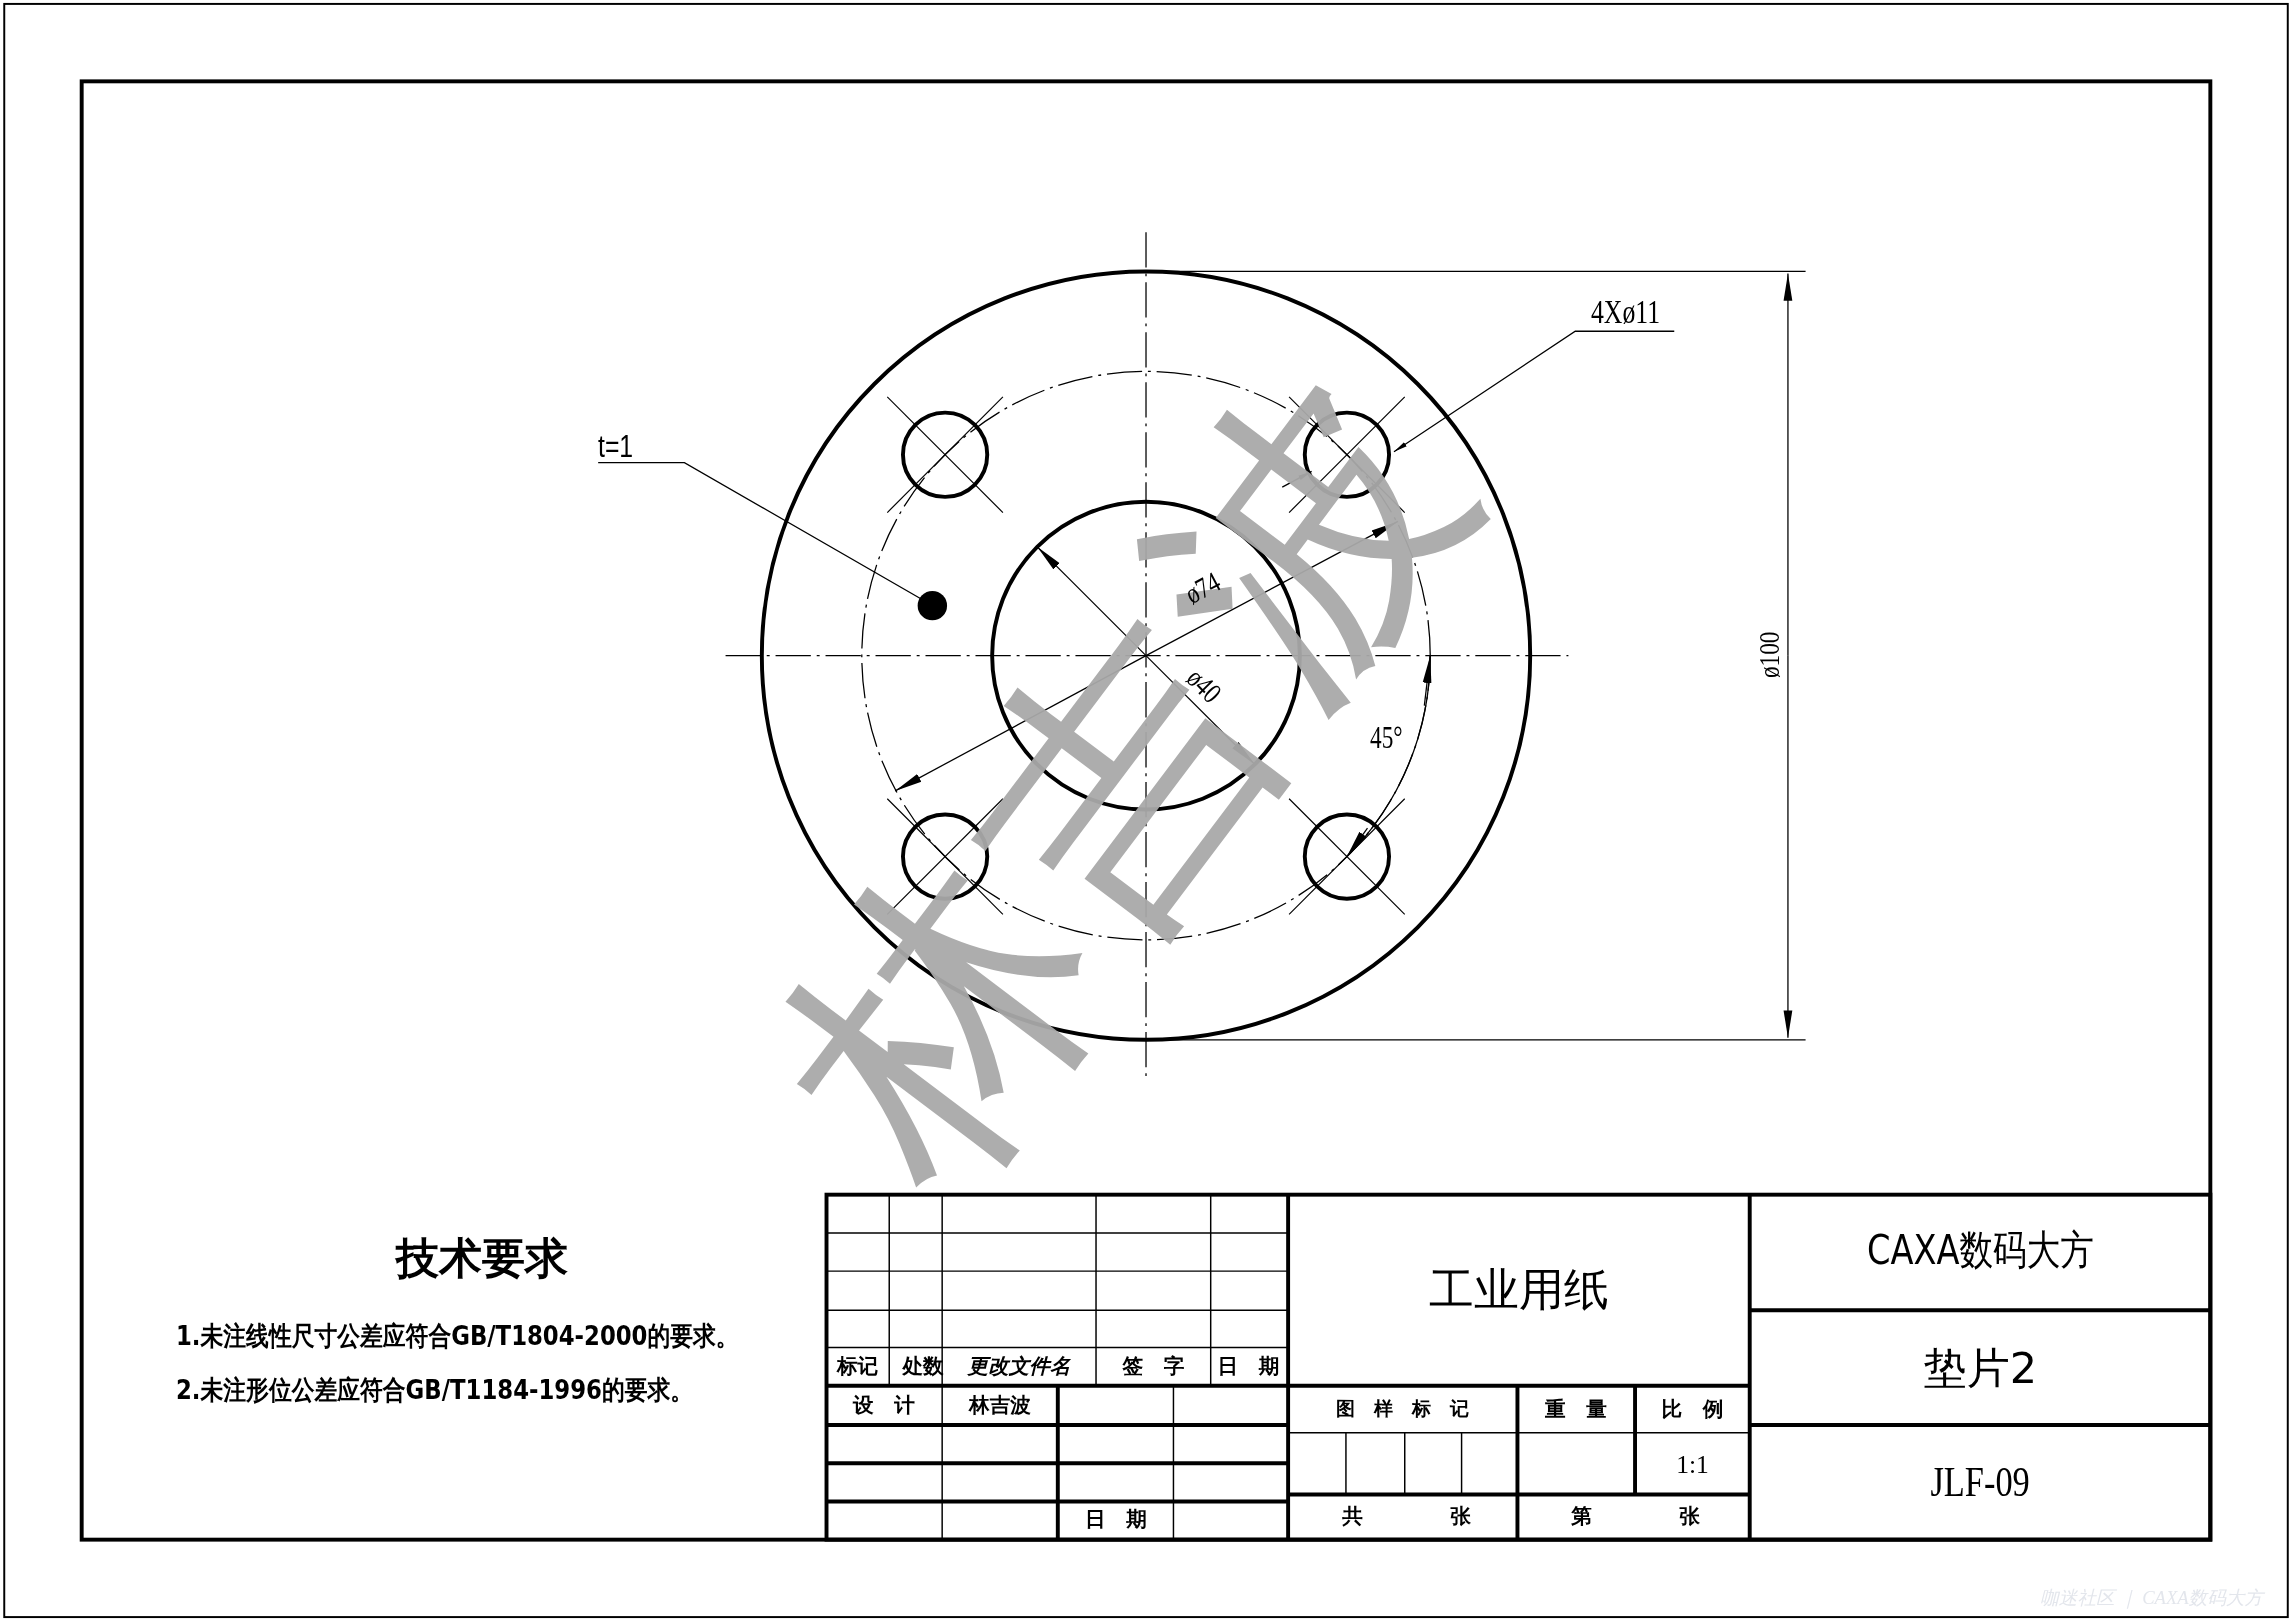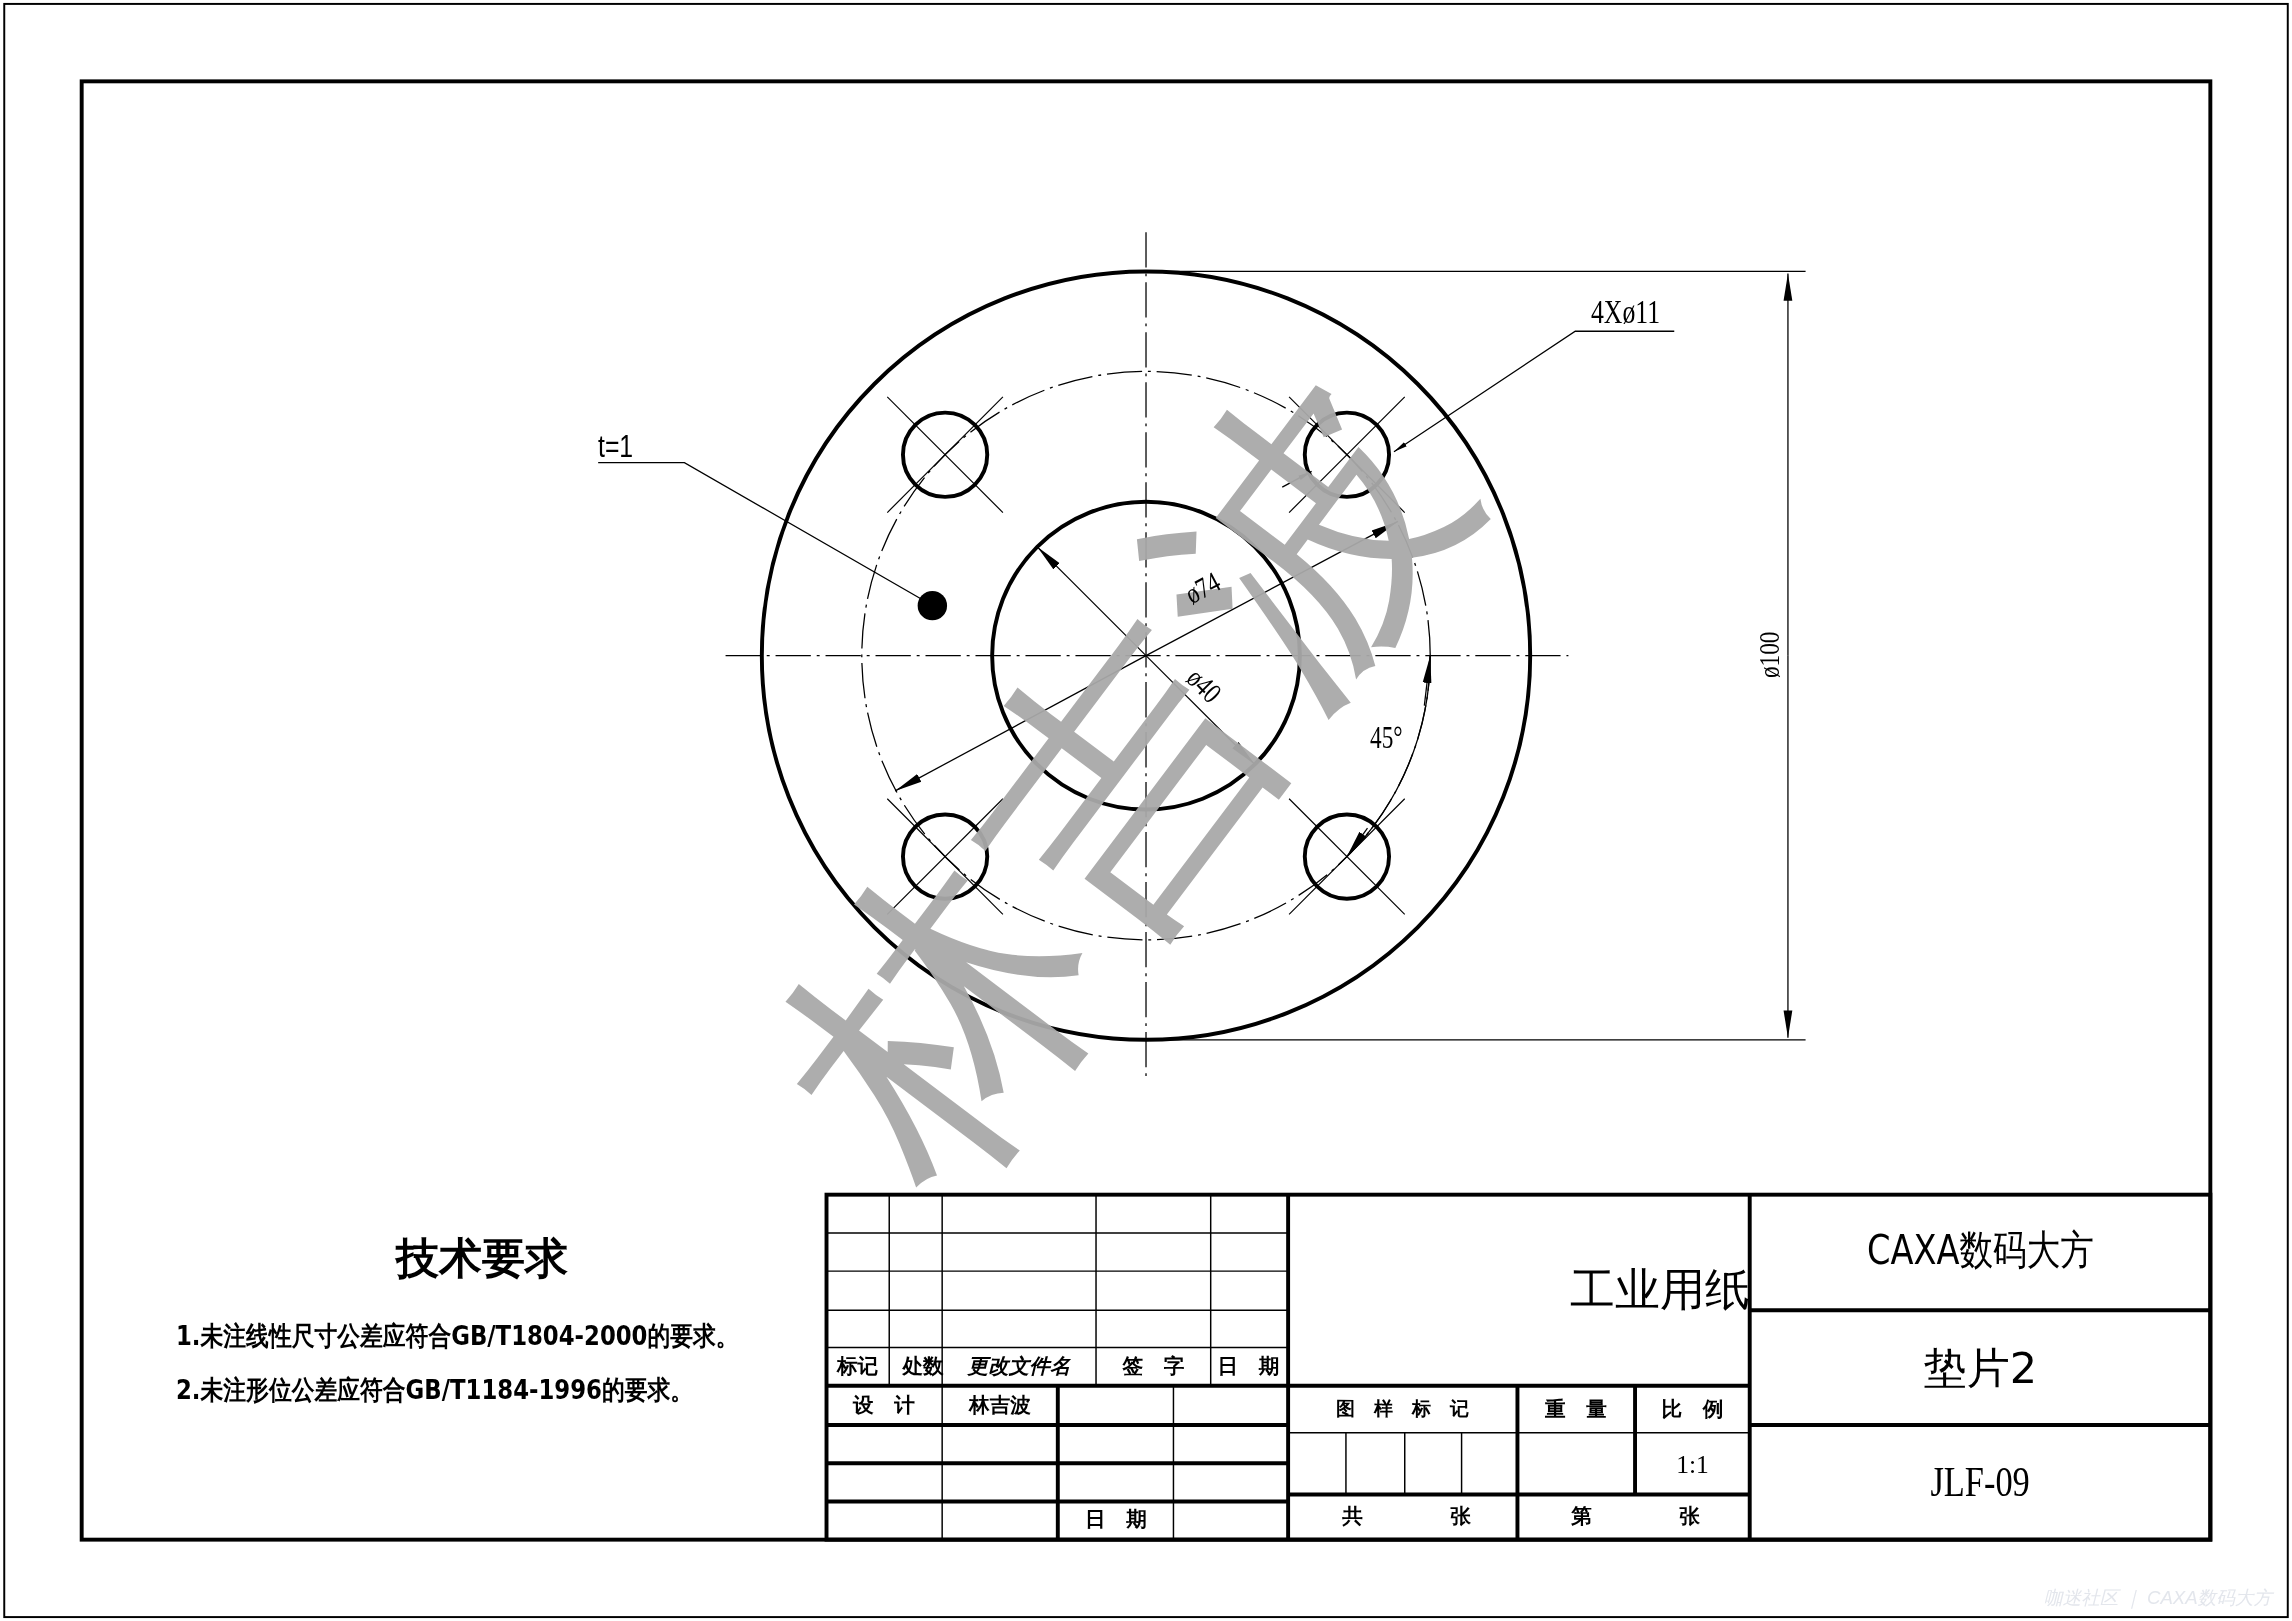--- a/index.html
+++ b/index.html
@@ -6,22 +6,22 @@
   body { width:2293px; height:1621px; position:relative; overflow:hidden;
          font-family:"Liberation Serif","DejaVu Serif",serif; color:#000; }
   #drawing { position:absolute; left:0; top:0; }
   .lbl { position:absolute; white-space:nowrap; line-height:1; }
   .cjk { font-family:"DejaVu Sans","Liberation Sans",sans-serif; }
   .cond { display:inline-block; transform-origin:left center; }
   .tb-text { position:absolute; white-space:nowrap; text-align:center; line-height:1; font-weight:bold; }
   .wm-name { position:absolute; left:1127px; top:774px; transform:translate(-50%,-50%) rotate(-53deg);
              color:#a9a9a9; font-size:294px; letter-spacing:9.8px; white-space:nowrap;
              font-family:"DejaVu Serif","Liberation Serif",serif; opacity:0.95; line-height:1; }
-  .wm-corner { position:absolute; right:21px; bottom:9.8px; color:#e3e6ec; font-size:18.6px;
-               font-family:Liberation Sans, sans-serif; white-space:nowrap; font-style:italic; }
+  .wm-corner { position:absolute; right:30px; bottom:9.8px; color:#e3e6ec; font-size:18.6px;
+               font-family:Liberation Serif, serif; white-space:nowrap; font-style:italic; }
 </style>
 </head>
 <body>
 
 <svg id="drawing" width="2293" height="1621" viewBox="0 0 2339 1654" xmlns="http://www.w3.org/2000/svg">
   <defs>
     <marker id="arr" viewBox="0 0 10 10" refX="10" refY="5" markerWidth="14" markerHeight="14" markerUnits="userSpaceOnUse" orient="auto-start-reverse">
       <path d="M0,3.2 L10,5 L0,6.8 z" fill="#000"></path>
     </marker>
     <marker id="arrL" viewBox="0 0 10 10" refX="10" refY="5" markerWidth="28" markerHeight="28" markerUnits="userSpaceOnUse" orient="auto-start-reverse">
@@ -164,21 +164,21 @@
   <div class="tb-text cjk" style="left:826px; top:1356px; width:63px; font-size:20.6px;">标记</div>
   <div class="tb-text cjk" style="left:889px; top:1356px; width:68px; font-size:20.6px;">处数</div>
   <div class="tb-text cjk" style="left:942px; top:1356px; width:154px; font-size:20.6px;font-style:italic;">更改文件名</div>
   <div class="tb-text cjk" style="left:1096px; top:1356px; width:115px; font-size:20.6px;">签　字</div>
   <div class="tb-text cjk" style="left:1210px; top:1356px; width:77px; font-size:20.6px;">日　期</div>
 
   <div class="tb-text cjk" style="left:826px; top:1395px; width:116px; font-size:20.6px;">设　计</div>
   <div class="tb-text cjk" style="left:942px; top:1395px; width:116px; font-size:20.6px;">林吉波</div>
   <div class="tb-text cjk" style="left:1058px; top:1509px; width:116px; font-size:20.6px;">日　期</div>
 
-  <div class="tb-text cjk" style="left:1288px; top:1267px; width:462px; font-size:45px; font-weight:normal;text-align:right;">工业用纸</div>
+  <div class="tb-text cjk" style="left:1288px; top:1267px; width:462px; font-size:45px; font-weight:normal;">工业用纸</div>
 
   <div class="tb-text cjk" style="left:1288px; top:1399px; width:229px; font-size:19px;">图　样　标　记</div>
   <div class="tb-text cjk" style="left:1517px; top:1399px; width:118px; font-size:20.6px;">重　量</div>
   <div class="tb-text cjk" style="left:1635px; top:1399px; width:115px; font-size:20.6px;">比　例</div>
   <div class="tb-text" style="left:1635px; top:1452px; width:115px; font-size:25.5px; font-weight:normal;">1:1</div>
 
   <div class="tb-text cjk" style="left:1333px; top:1506px; width:39px; font-size:20.6px;">共</div>
   <div class="tb-text cjk" style="left:1441px; top:1506px; width:39px; font-size:20.6px;">张</div>
   <div class="tb-text cjk" style="left:1562px; top:1506px; width:39px; font-size:20.6px;">第</div>
   <div class="tb-text cjk" style="left:1670px; top:1506px; width:39px; font-size:20.6px;">张</div>

